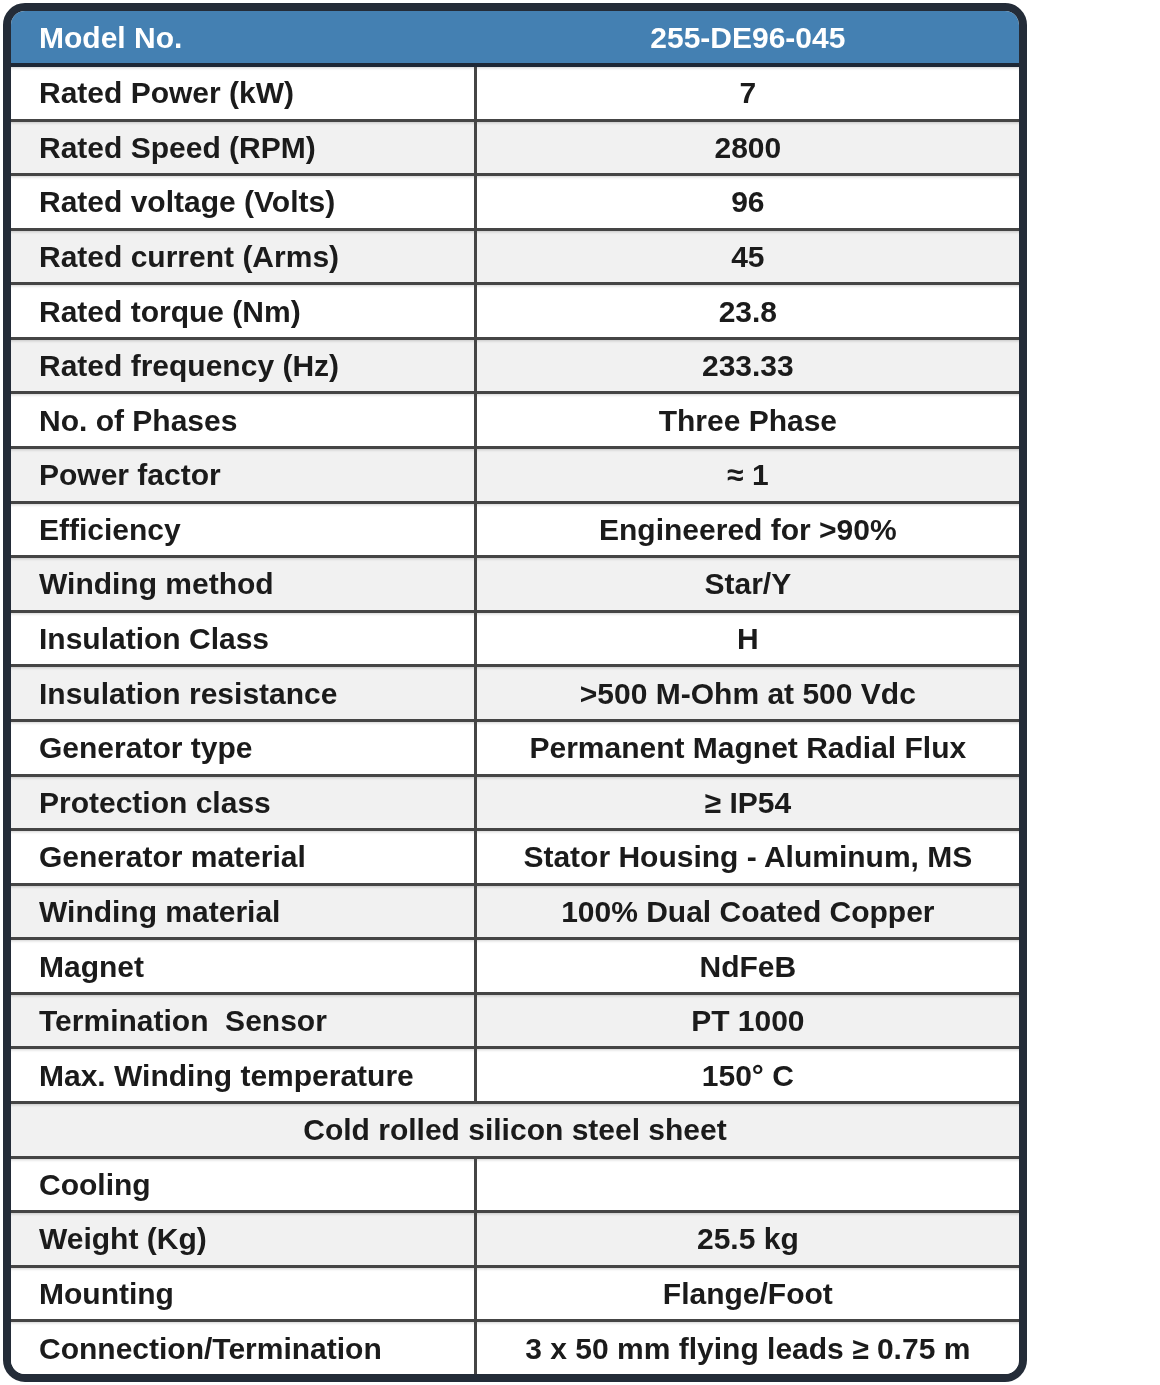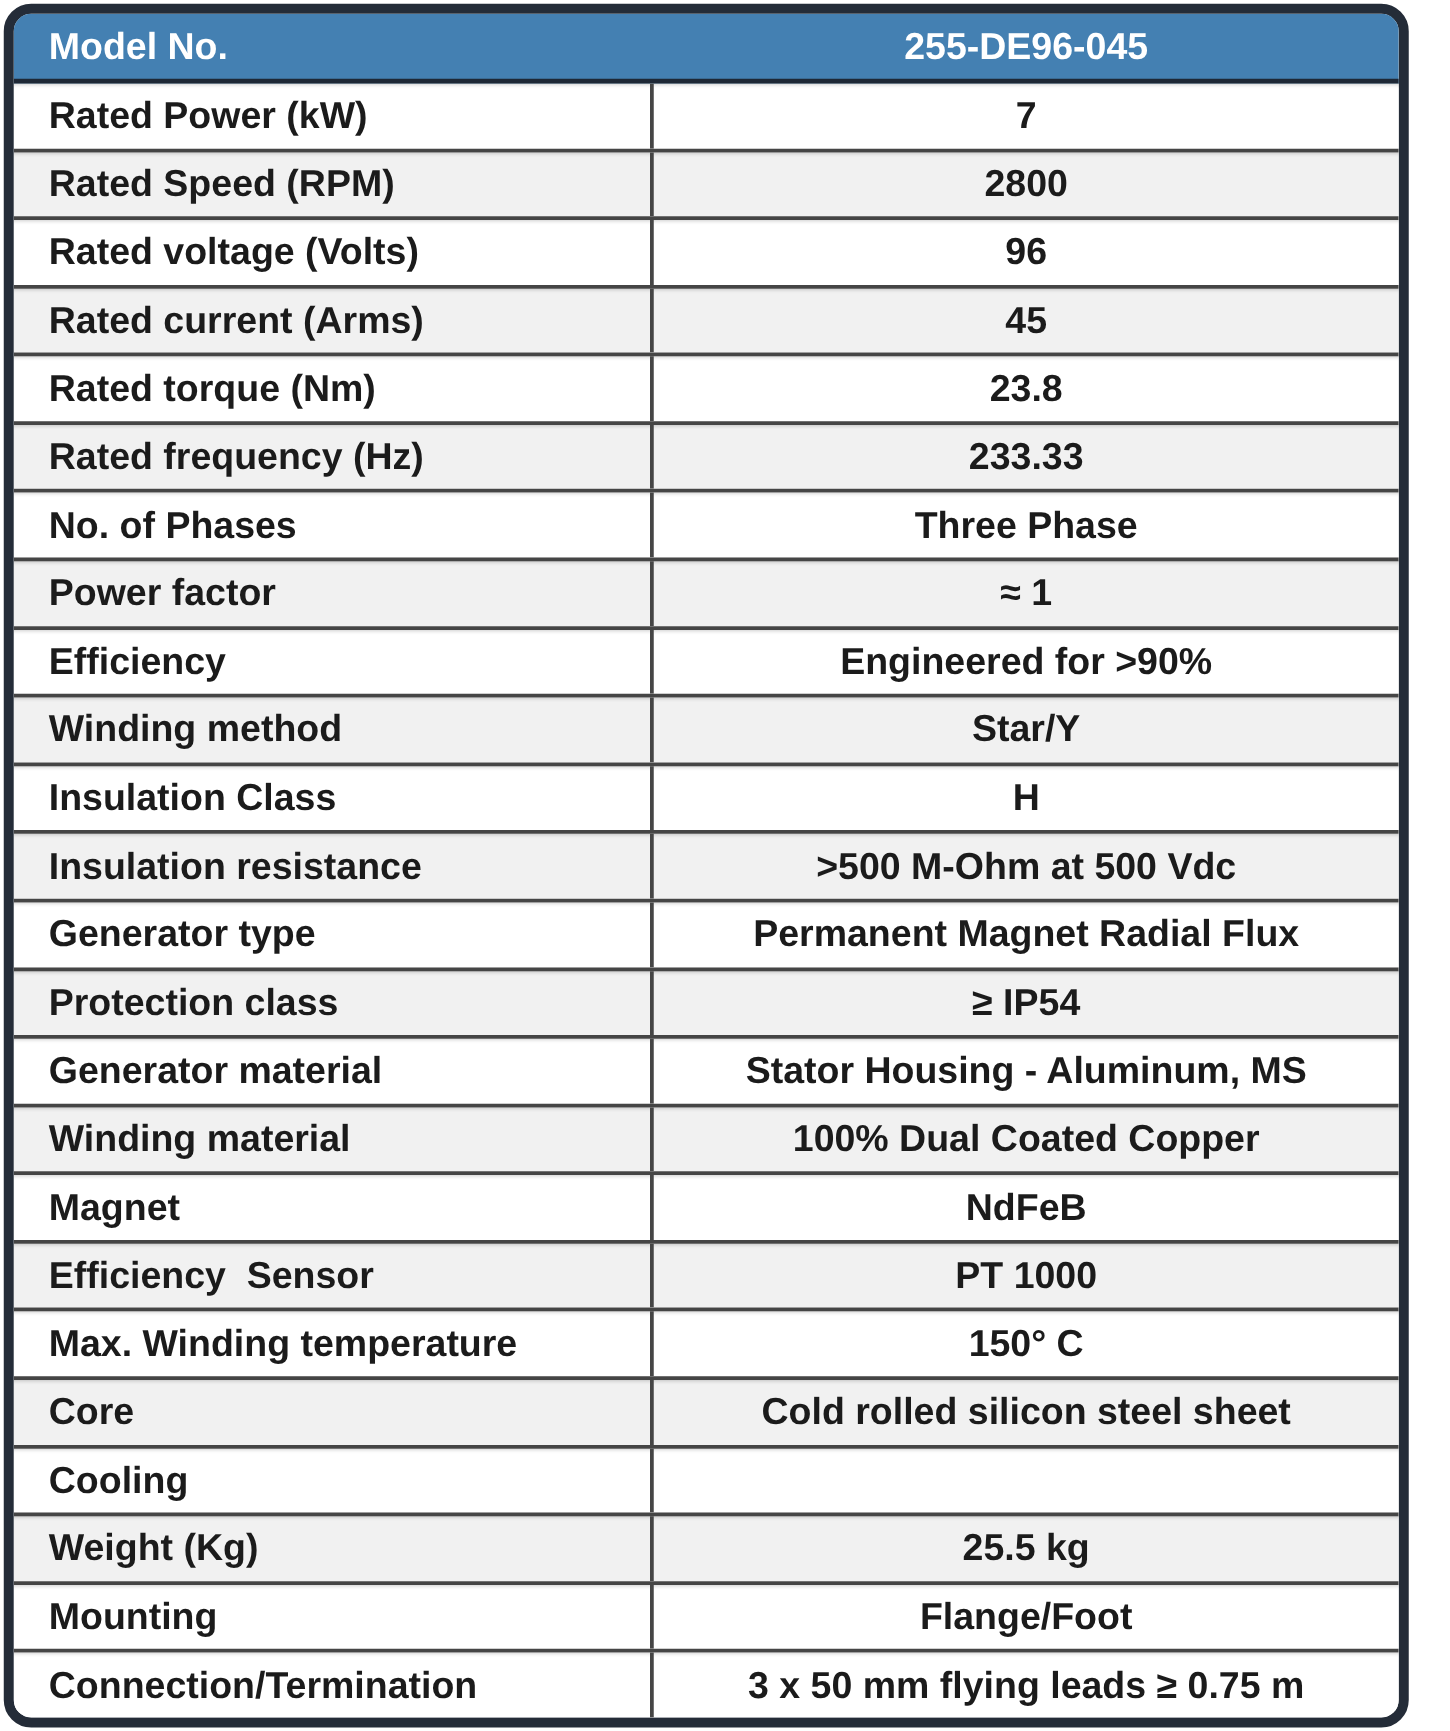--- a/index.html
+++ b/index.html
@@ -12,21 +12,21 @@
     --text:#1B1B1B;
   }
   *{box-sizing:border-box;}
   html,body{margin:0;padding:0;background:#ffffff;}
   body{
     font-family:"Liberation Sans", sans-serif;
     width:1160px;height:1385px;
     padding:3px;
   }
   .card{
-    width:1124px;height:1379px;
+    width:1024px;height:1379px;
     border:8px solid var(--border-dark);
     border-radius:22px;
     overflow:hidden;
     background:var(--row-bg);
     display:flex;
     flex-direction:column;
   }
   .header{
     flex:0 0 56px;
     display:flex;
@@ -148,29 +148,28 @@
       </div>
       <div class="row alt">
         <div class="cell label">Winding material</div>
         <div class="cell value">100% Dual Coated Copper</div>
       </div>
       <div class="row">
         <div class="cell label">Magnet</div>
         <div class="cell value">NdFeB</div>
       </div>
       <div class="row alt">
-        <div class="cell label">Efficiency  Sensor</div>
+        <div class="cell label">Termination  Sensor</div>
         <div class="cell value">PT 1000</div>
       </div>
       <div class="row">
         <div class="cell label">Max. Winding temperature</div>
         <div class="cell value">150° C</div>
       </div>
       <div class="row alt">
-        <div class="cell label">Core</div>
         <div class="cell value">Cold rolled silicon steel sheet</div>
       </div>
       <div class="row">
         <div class="cell label">Cooling</div>
       </div>
       <div class="row alt">
         <div class="cell label">Weight (Kg)</div>
         <div class="cell value">25.5 kg</div>
       </div>
       <div class="row">

